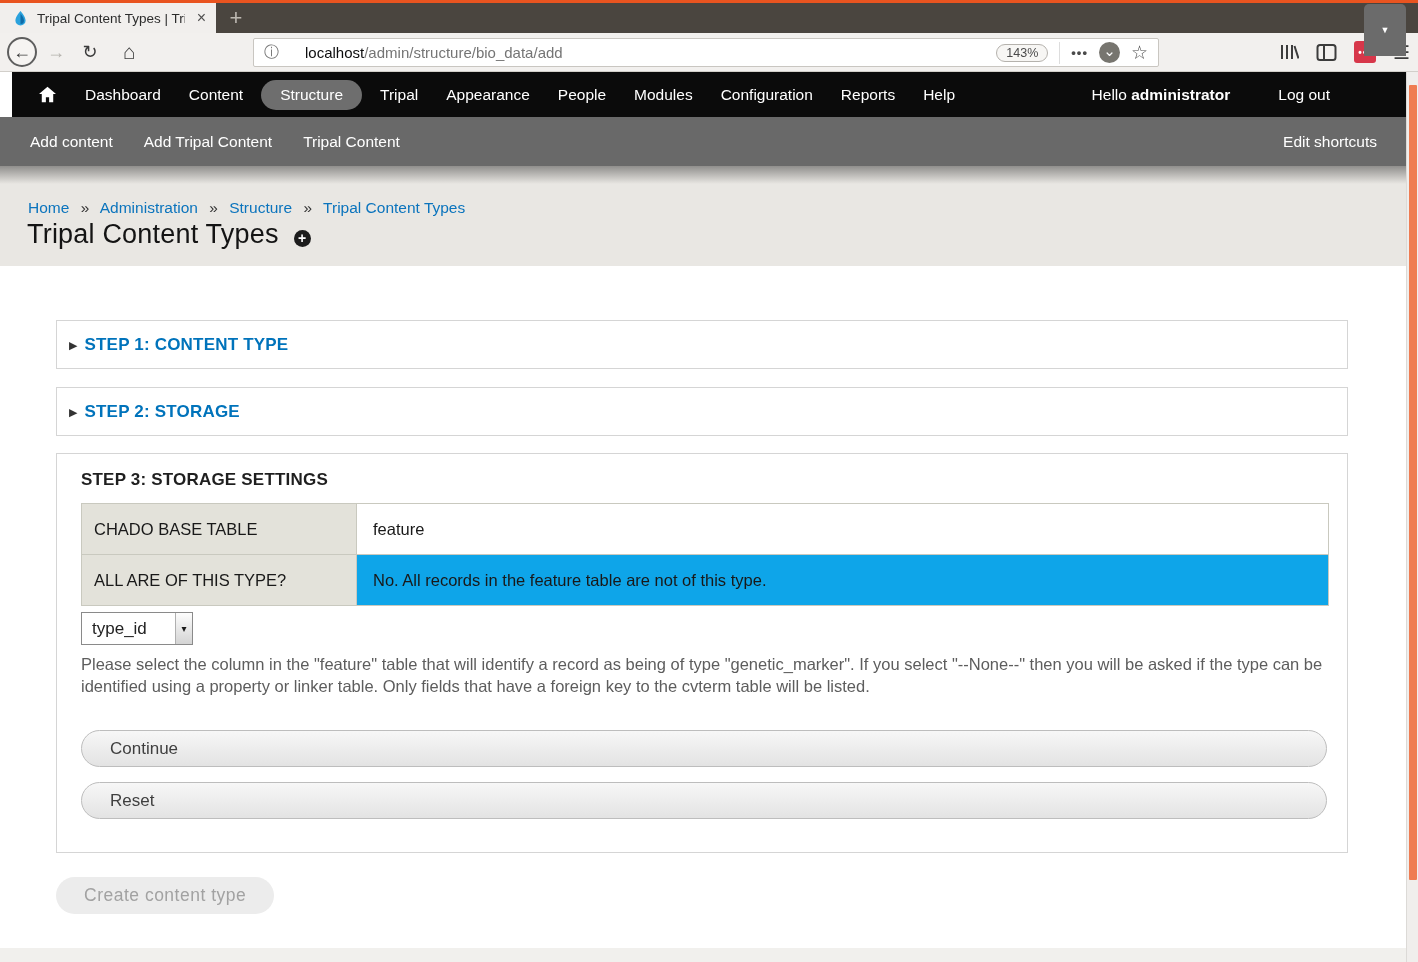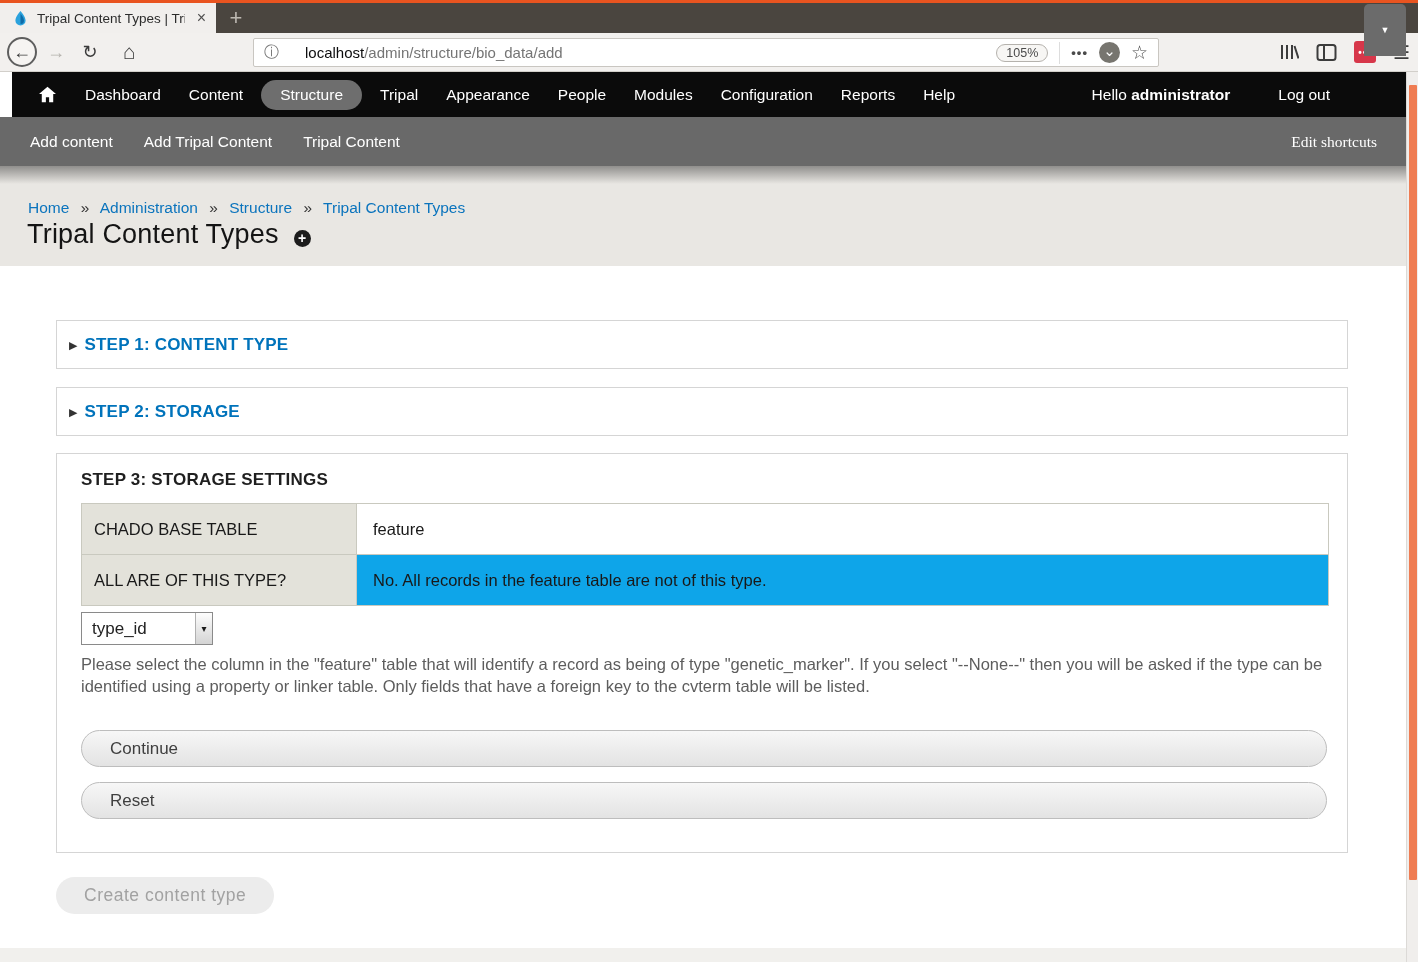--- a/index.html
+++ b/index.html
@@ -45,21 +45,21 @@
   .admin-item { padding:6px 14px; white-space:nowrap; cursor:default; }
   .admin-item.active { background:#6E6E6E; border-radius:17px; padding:6px 19px; margin:0 4px; }
   .admin-right { margin-left:auto; margin-right:88px; display:flex; align-items:center; gap:48px; }
   .bold { font-weight:bold; }
   .toolbar-tray-btn { position:absolute; right:12px; top:4px; width:42px; height:52px; background:#6B6B6B; border-radius:5px 5px 0 0; display:flex; align-items:center; justify-content:center; color:#fff; font-size:9px; z-index:5; }
 
   
   .shortcut-bar { position:absolute; top:117px; left:0; width:1406px; height:49px; background:#696969; display:flex; align-items:center; color:#fff; font-size:15.5px; }
   .shortcut-item { padding:0 15px; margin-left:1px; white-space:nowrap; }
   .shortcut-item:first-child { margin-left:15px; }
-  .edit-shortcuts { margin-left:auto; margin-right:29px;font-family:Liberation Serif, serif; }
+  .edit-shortcuts { margin-left:auto; margin-right:29px; }
 
   
   .page-header { position:absolute; top:166px; left:0; width:1406px; height:100px; background:#E9E7E3; }
   .page-header::before { content:""; position:absolute; top:0; left:0; width:100%; height:18px; background:linear-gradient(rgba(35,35,35,0.45), rgba(35,35,35,0)); }
   .breadcrumb { position:absolute; left:28px; top:33px; font-size:15.5px; color:#2b2b2b; }
   .breadcrumb a { color:#0B74BD; text-decoration:none; cursor:pointer; }
   .breadcrumb .sep { margin:0 7px; color:#333; }
   .title-row { position:absolute; left:27px; top:53px; display:flex; align-items:center; gap:15px; }
   .page-title { font-size:27px; font-weight:500; color:#141414; letter-spacing:0.2px; }
   .circle-plus { width:17px; height:17px; border-radius:50%; background:#1C1C1C; color:#fff; display:flex; align-items:center; justify-content:center; font-size:14px; font-weight:bold; line-height:1; margin-top:7px; }
@@ -74,21 +74,21 @@
   .tri { color:#333; font-size:11px; margin-right:7px; margin-top:1px; }
   .fs-link { color:#0073BB; font-weight:bold; font-size:17px; letter-spacing:0.2px; text-decoration:none; cursor:pointer; }
   .fs3-title { font-size:17px; font-weight:bold; color:#1f1f1f; letter-spacing:0.2px; }
 
   table.kv { margin-top:13px; width:1248px; border-collapse:collapse; font-size:16.5px; }
   table.kv th { width:275px; background:#E3E2DA; border:1px solid #C9C9BF; text-align:left; font-weight:normal; padding-left:12px; height:51px; color:#191919; }
   table.kv td { border:1px solid #C9C9BF; padding-left:16px; color:#191919; background:#fff; }
   table.kv tr.alt td { background:#0ea5e9; }
 
   .type-label { margin-top:31px; font-weight:bold; font-size:17.5px; color:#1c1c1c; }
-  .select { margin-top:6px; width:132px; height:33px; border:1px solid #8a8a8a; background:#fff; display:flex; align-items:stretch; font-size:17px; color:#222; cursor:default; }
+  .select { margin-top:6px; width:112px; height:33px; border:1px solid #8a8a8a; background:#fff; display:flex; align-items:stretch; font-size:17px; color:#222; cursor:default; }
   .select-value { padding-left:10px; flex:1; display:flex; align-items:center; }
   .select-arrow { width:17px; border-left:1px solid #b0b0b0; background:linear-gradient(#fdfdfd,#d4d4d4); display:flex; align-items:center; justify-content:center; font-size:10px; color:#1a1a1a; }
   .description { margin-top:9px; width:1252px; font-size:16.5px; line-height:21.5px; color:#5D5D5D; }
   .btn-row { margin-top:33px; display:flex; gap:15px;flex-direction:column; }
   .btn { height:37px; border-radius:18.5px; border:1px solid #BDBDBD; background:linear-gradient(#f7f7f7,#e3e3e3); color:#3F3F3F; font-size:17px; padding:0 28px; display:flex; align-items:center; font-family:"Liberation Sans",sans-serif; cursor:pointer; }
   .create-btn { position:absolute; left:56px; top:611px; height:37px; border-radius:18.5px; border:none; background:#ECECEC; color:#A2A2A2; font-size:17.5px; letter-spacing:0.5px; padding:0 28px; display:flex; align-items:center; font-family:"Liberation Sans",sans-serif; }
 
   .footer-strip { position:absolute; left:0; top:948px; width:1406px; height:14px; background:#F1F0ED; }
 
   
@@ -129,21 +129,21 @@
         <span>↻</span>
       </div>
     <div class="nav-btn btn-home">
         <span>⌂</span>
       </div>
 
     <div class="urlbar">
       <span class="info-icon">ⓘ</span>
       <span class="url-text"><span class="url-host">localhost</span><span class="url-path">/admin/structure/bio_data/add</span></span>
       <span class="url-spacer"></span>
-      <span class="zoom-pill">105%</span>
+      <span class="zoom-pill">143%</span>
       <span class="vsep"></span>
       <span class="dots-icon">•••</span>
       <span class="pocket-icon">⌄</span>
       <span class="star-icon">☆</span>
     </div>
 
     <div class="nav-right">
       <span class="svg-icon">
         <svg width="20" height="20" viewBox="0 0 20 20" fill="none" stroke="#3c3c3c" stroke-width="2">
             <path d="M3 3v14M8 3v14M13 3v14M15.5 4l4 12.5"></path>

